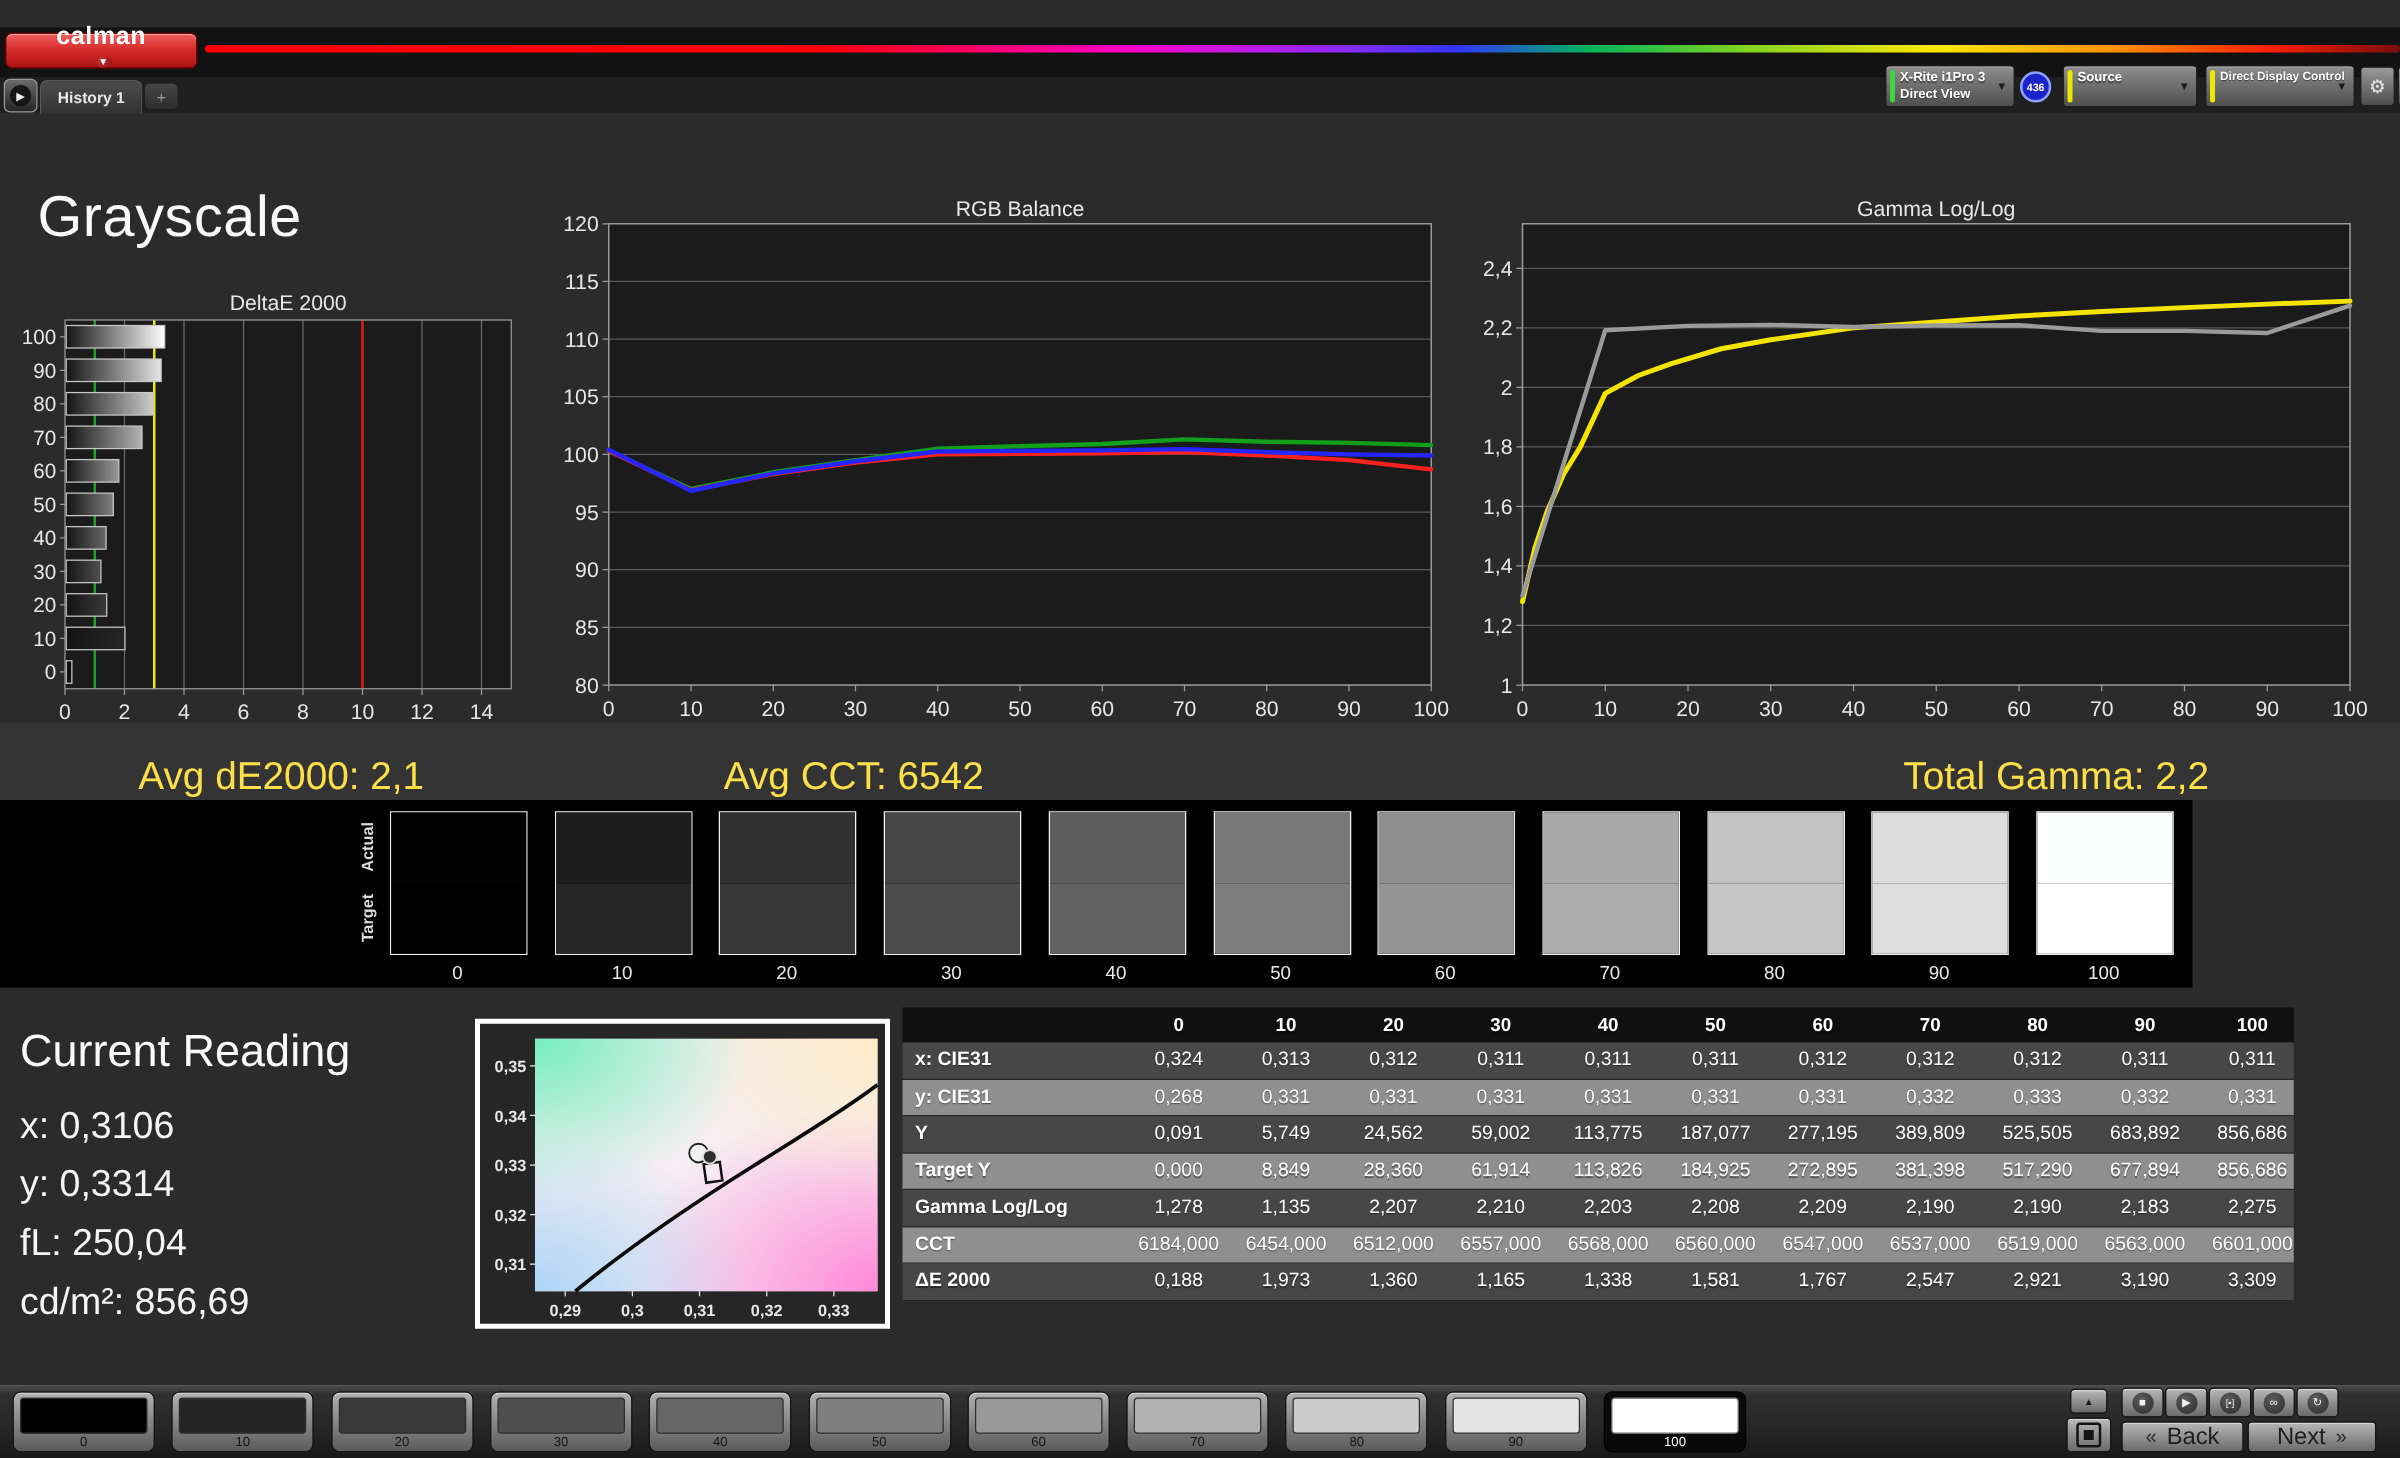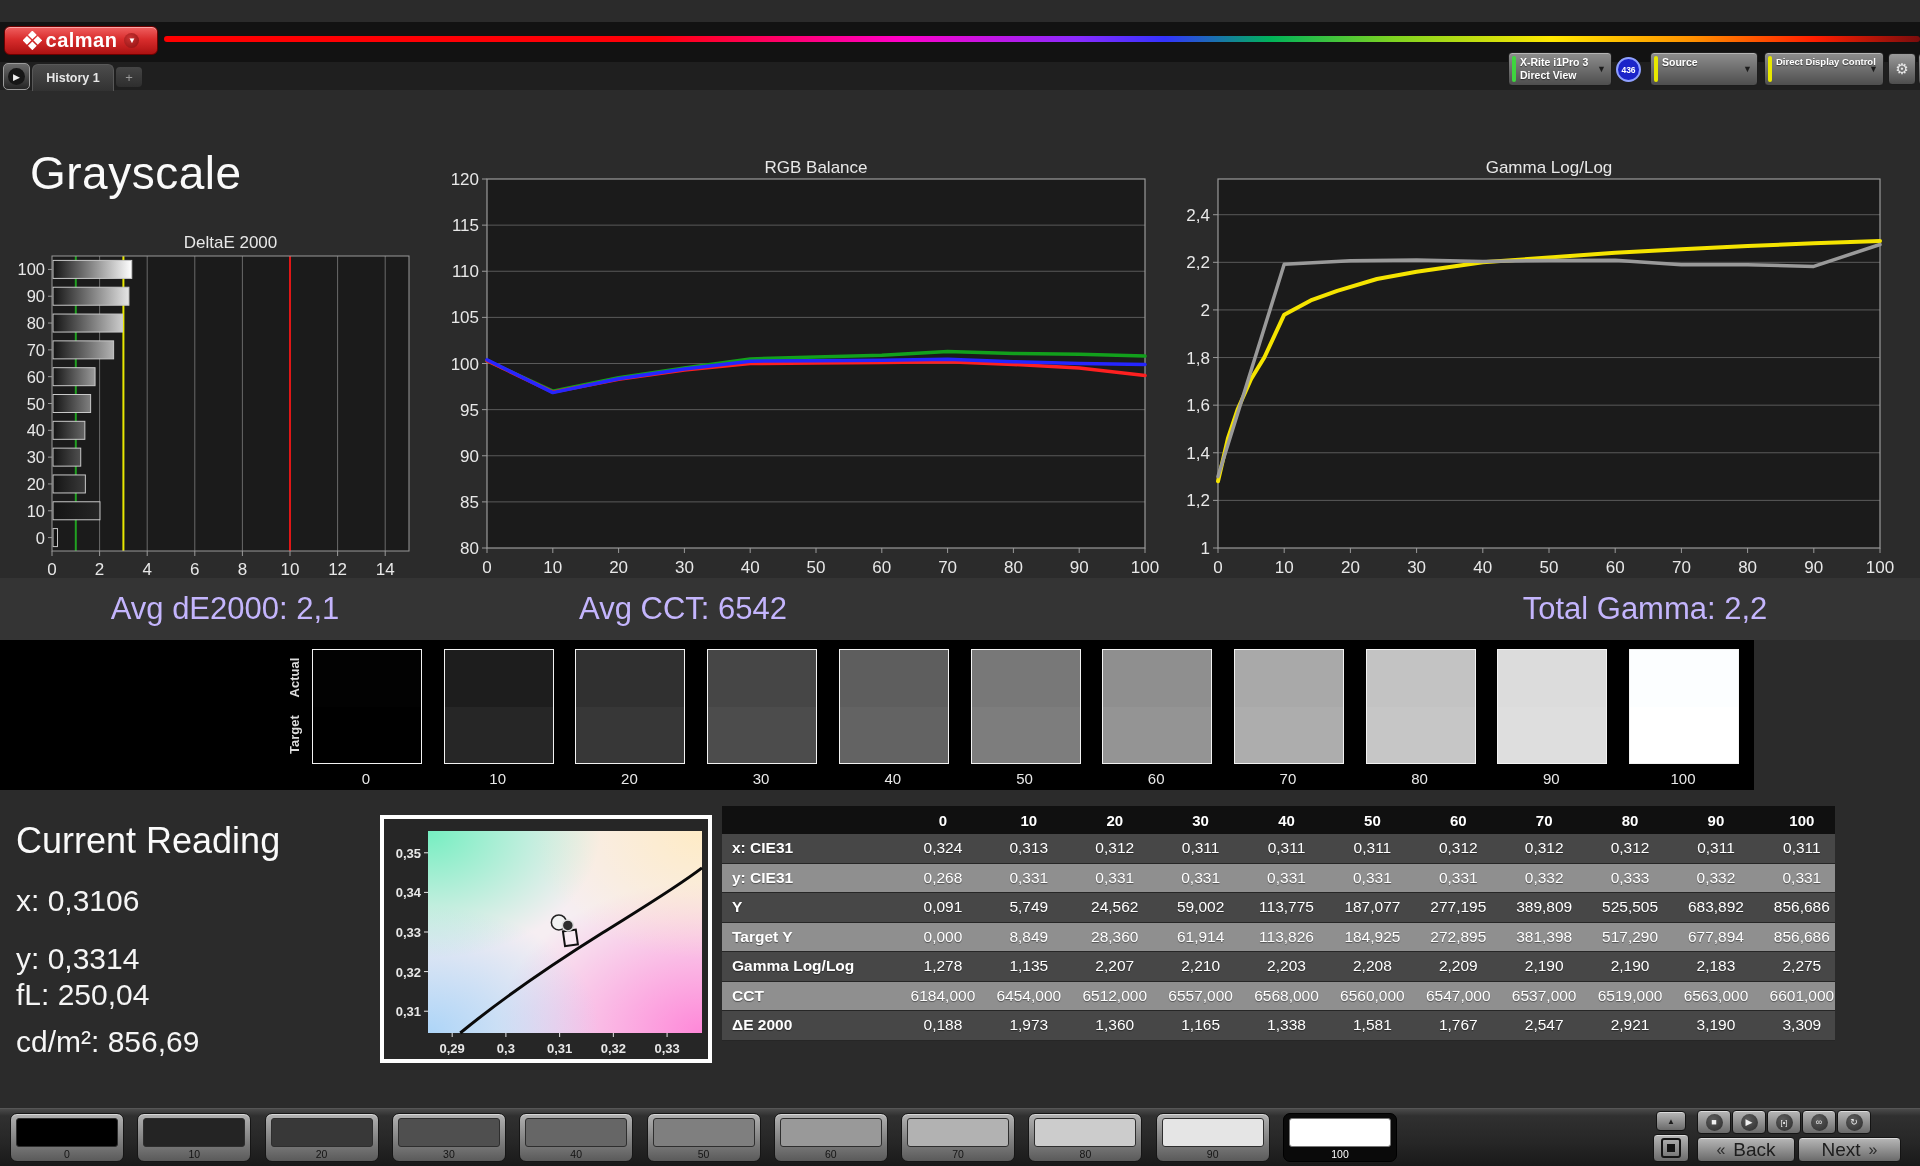--- a/index.html
+++ b/index.html
@@ -14,21 +14,21 @@
     display:flex; align-items:center; }
   .titlebar .appicon { margin:0 6px 0 6px; width:14px; height:14px; }
   .win-controls { position:absolute; right:0; top:0; height:22px; display:flex; }
   .win-btn { width:40px; height:22px; display:flex; align-items:center; justify-content:center;
     color:#333; font-size:12px; }
   
   .logobar { position:absolute; left:0; top:22px; width:100%; height:40px; background:#121212; }
   .calman-btn { position:absolute; left:4px; top:4px; width:152px; height:27px;
     background:linear-gradient(#f06060 0%,#d92d2d 45%,#ad1212 100%);
     border:1px solid #6e0000; border-radius:6px; box-shadow:inset 0 1px 0 rgba(255,255,255,.45);
-    display:flex; align-items:center; justify-content:center; gap:4px; }
+    display:flex; align-items:center; justify-content:flex-end; gap:4px;flex-direction:column; }
   .calman-btn .word { color:#fff; font-size:20px; font-weight:700; letter-spacing:.5px; }
   .calman-btn .dd { width:15px; height:15px; border-radius:50%;
     background:radial-gradient(circle at 40% 35%,#c33,#8d0f0f); color:#fff; font-size:8px;
     display:flex; align-items:center; justify-content:center; margin-left:3px; }
   .rainbow { position:absolute; left:164px; right:0; top:14px; height:6px; border-radius:3px;
     background:linear-gradient(90deg,#ff0000 0%,#ff0008 28%,#ff00c8 42%,#8a2bff 52%,#3333ff 57%,
       #00b35a 63%,#7ed321 70%,#ffe800 79%,#ff9100 87%,#ff1e00 94%,#7a0d0d 100%); }
   
   .tabrow { position:absolute; left:0; top:62px; width:100%; height:28px; background:#1f1f1f; }
   .panel-btn { position:absolute; left:3px; top:1px; width:25px; height:25px; border-radius:5px;
@@ -57,22 +57,22 @@
     border:2px solid #8fa0ff; color:#fff; font-size:8.5px; font-weight:700;
     display:flex; align-items:center; justify-content:center; box-sizing:border-box; }
   .sq-btn { position:absolute; top:53px; height:30px; border-radius:4px;
     background:linear-gradient(#9a9a9a,#4e4e4e); border:1px solid #1d1d1d;
     display:flex; align-items:center; justify-content:center; color:#e8e8e8; }
   
   .page-title { position:absolute; left:30px; top:146px; font-size:46px; color:#fafafa;
     font-weight:400; letter-spacing:.5px; }
   svg text { font-family:"Liberation Sans", sans-serif; }
   .stats-band { position:absolute; left:0; top:578px; width:100%; height:62px; background:#343434; }
-  .stat { position:absolute; top:0; width:420px; height:62px; line-height:62px; text-align:center;
-    color:#c4b5fd; font-size:31px; }
+  .stat { position:absolute; top:12px; width:420px; height:62px; line-height:62px; text-align:center;
+    color:#fde047; font-size:31px; }
   .swatch-band { position:absolute; left:0; top:640px; width:1754px; height:150px; background:#000; }
   .rot-label { position:absolute; width:60px; text-align:center; transform:rotate(-90deg);
     color:#dcdcdc; font-size:13px; font-weight:700; }
   .gswatch { position:absolute; top:9px; width:108px; height:113px; border:1px solid #f2f2f2; }
   .gswatch .half { position:absolute; left:0; width:100%; height:50%; }
   .gswatch-lbl { position:absolute; top:130px; width:108px; text-align:center; color:#e8e8e8; font-size:15px; }
   .cur-title { position:absolute; left:16px; top:820px; font-size:36px; color:#fafafa; }
   .cur-line { position:absolute; left:16px; font-size:30px; color:#f5f5f5; }
   
   .cie-box { position:absolute; left:380px; top:815px; width:332px; height:248px;
@@ -450,21 +450,21 @@
       <div class="gswatch-lbl" style="left: 1497.3px;">90</div>
       <div class="gswatch" style="left: 1629px;">
         <div class="half" style="top: 0px; background: rgb(252, 254, 255);"></div>
         <div class="half" style="top: 50%; background: rgb(255, 255, 255);"></div>
       </div>
       <div class="gswatch-lbl" style="left: 1629px;">100</div>
     </div>
 
   <div class="cur-title">Current Reading</div>
   <div class="cur-line" style="top:884px;">x: 0,3106</div>
-  <div class="cur-line" style="top:931px;margin-top:11px;">y: 0,3314</div>
+  <div class="cur-line" style="top:931px;">y: 0,3314</div>
   <div class="cur-line" style="top:978px;">fL: 250,04</div>
   <div class="cur-line" style="top:1025px;">cd/m²: 856,69</div>
 
   <div class="cie-box" id="cie-box">
     <div class="cie-plot"></div>
     <svg id="cie-overlay" style="position:absolute; left:0; top:0;" width="324" height="240">
         <path d="M76.23529411764706,214 C121.90196078431373,176.3725490196078 175.62745098039215,140.72549019607834 218.6078431372549,113.79215686274512 S 293.8235294117647,67.45098039215671 318,48.83529411764698" fill="none" stroke="#0a0a0a" stroke-width="3"></path>
         <line x1="40" y1="33.78431372549022" x2="44" y2="33.78431372549022" stroke="#e8e8e8"></line>
         <text x="37" y="38.78431372549022" font-size="13" text-anchor="end" fill="#e8e8e8">0,35</text>
         <line x1="40" y1="73.39215686274517" x2="44" y2="73.39215686274517" stroke="#e8e8e8"></line>

